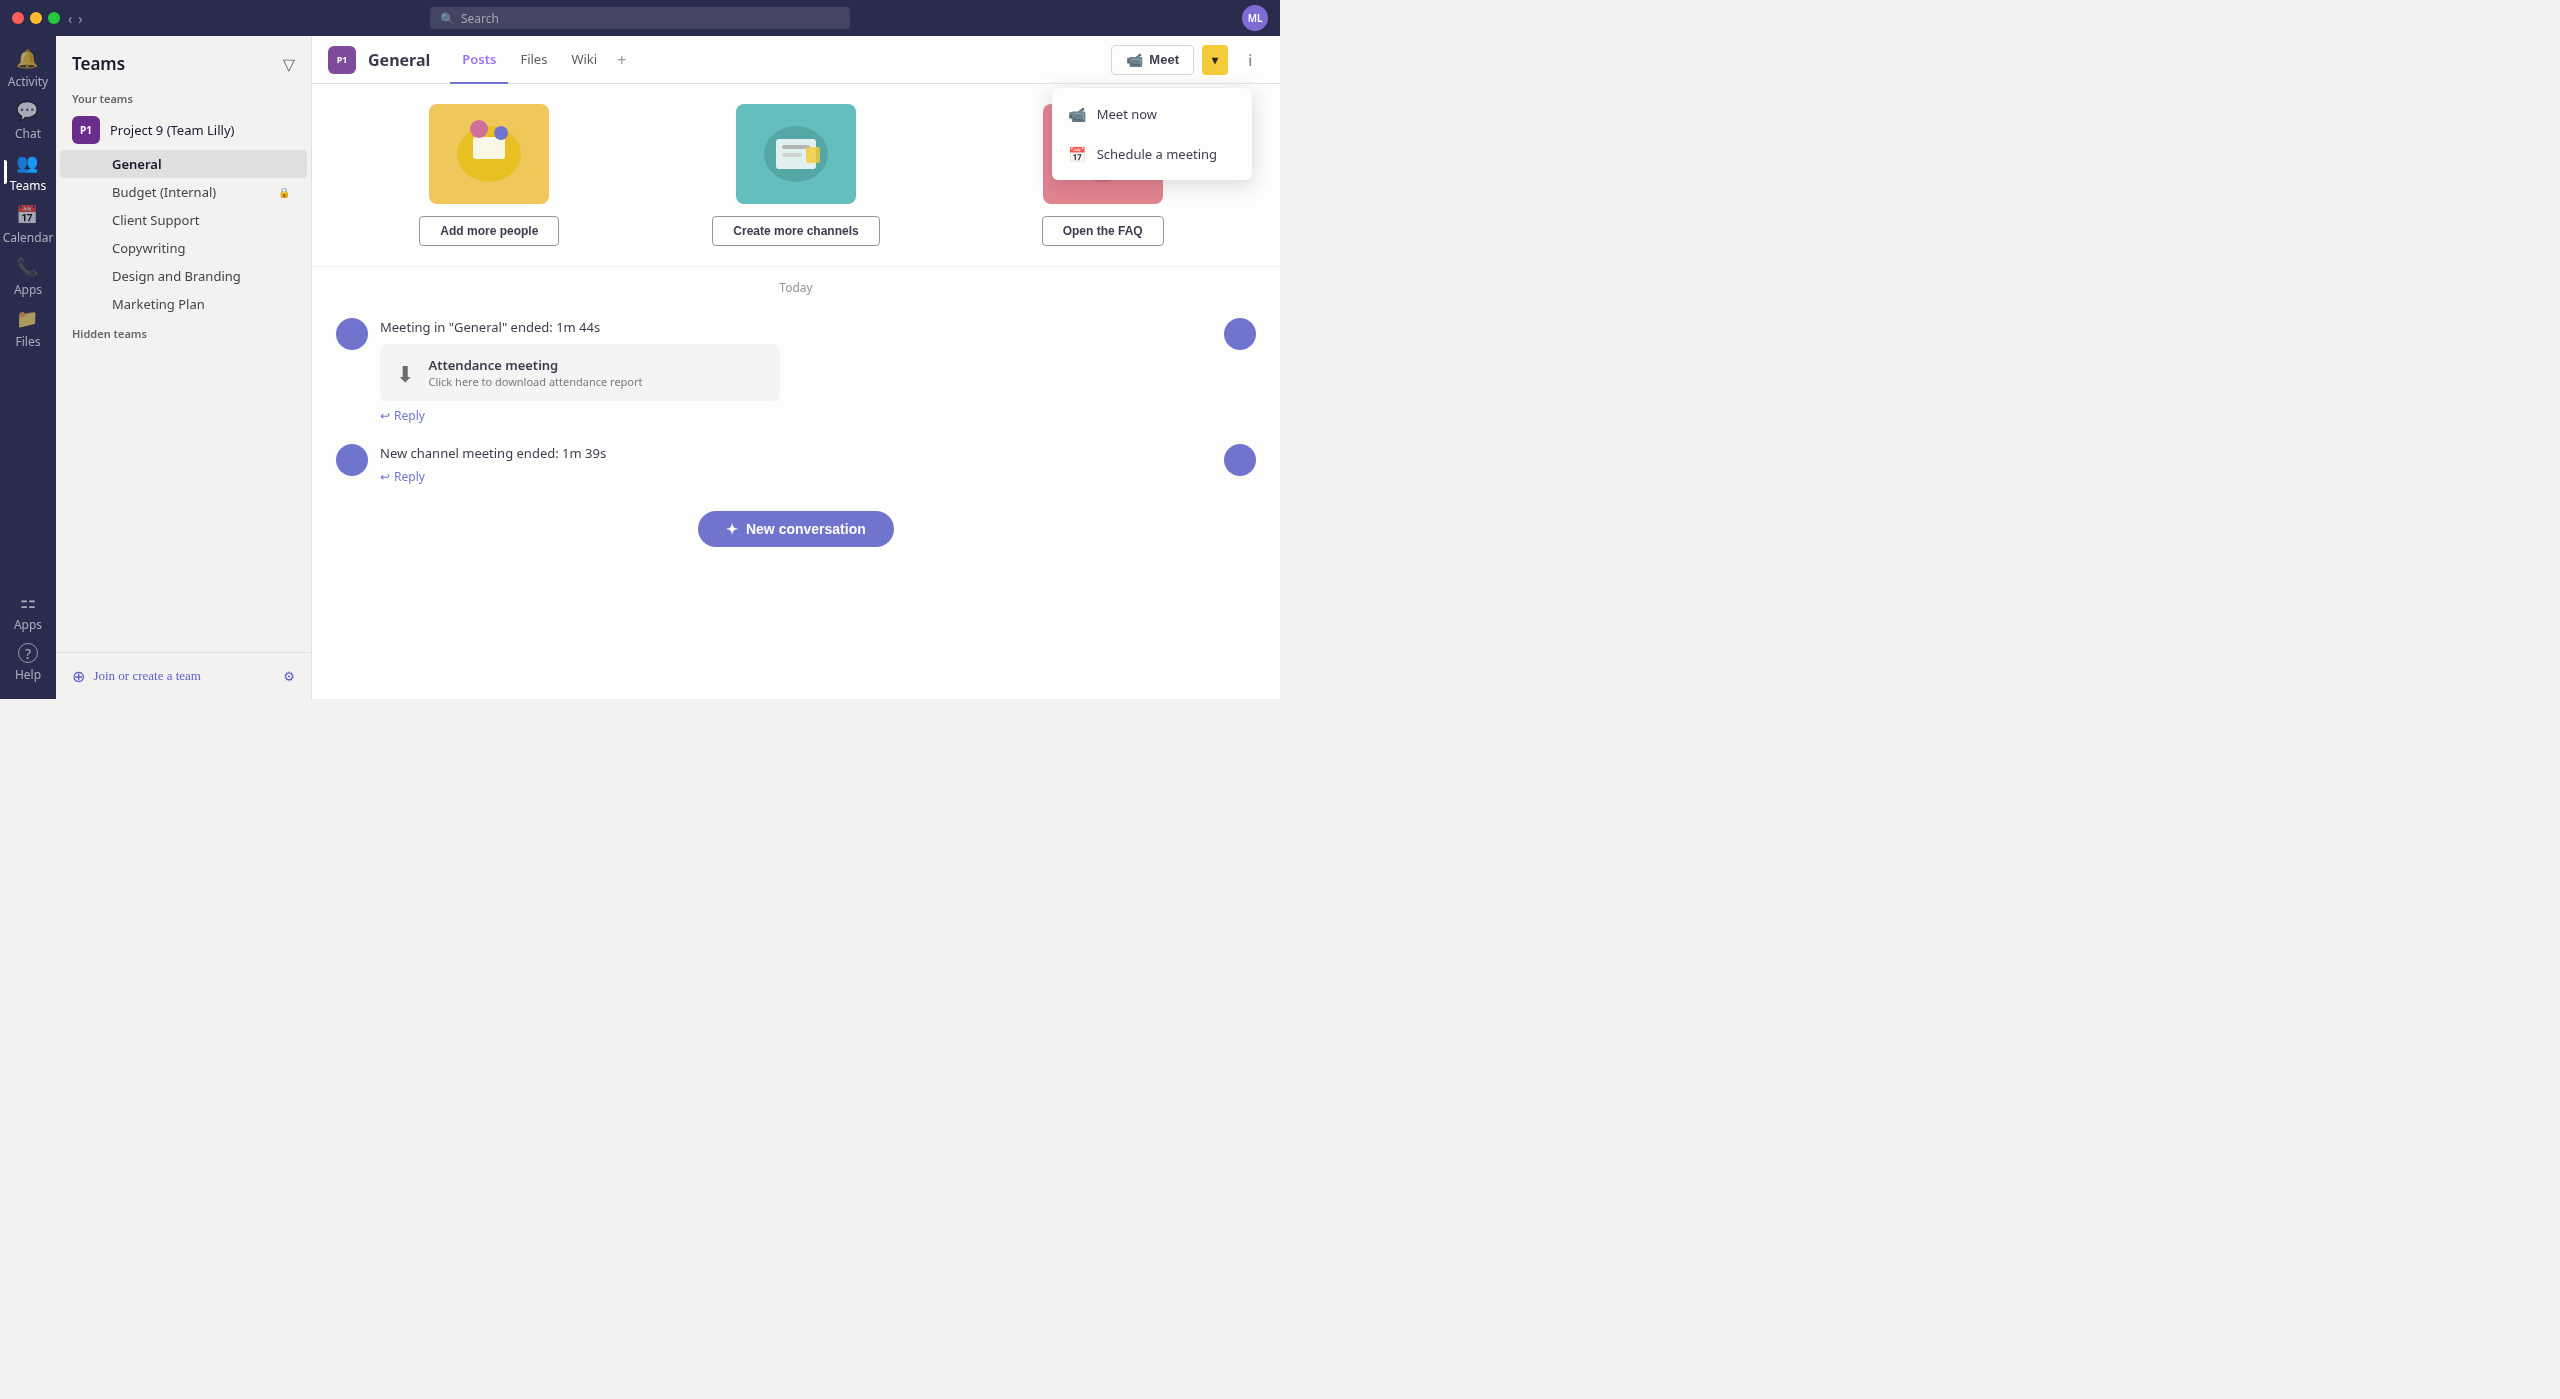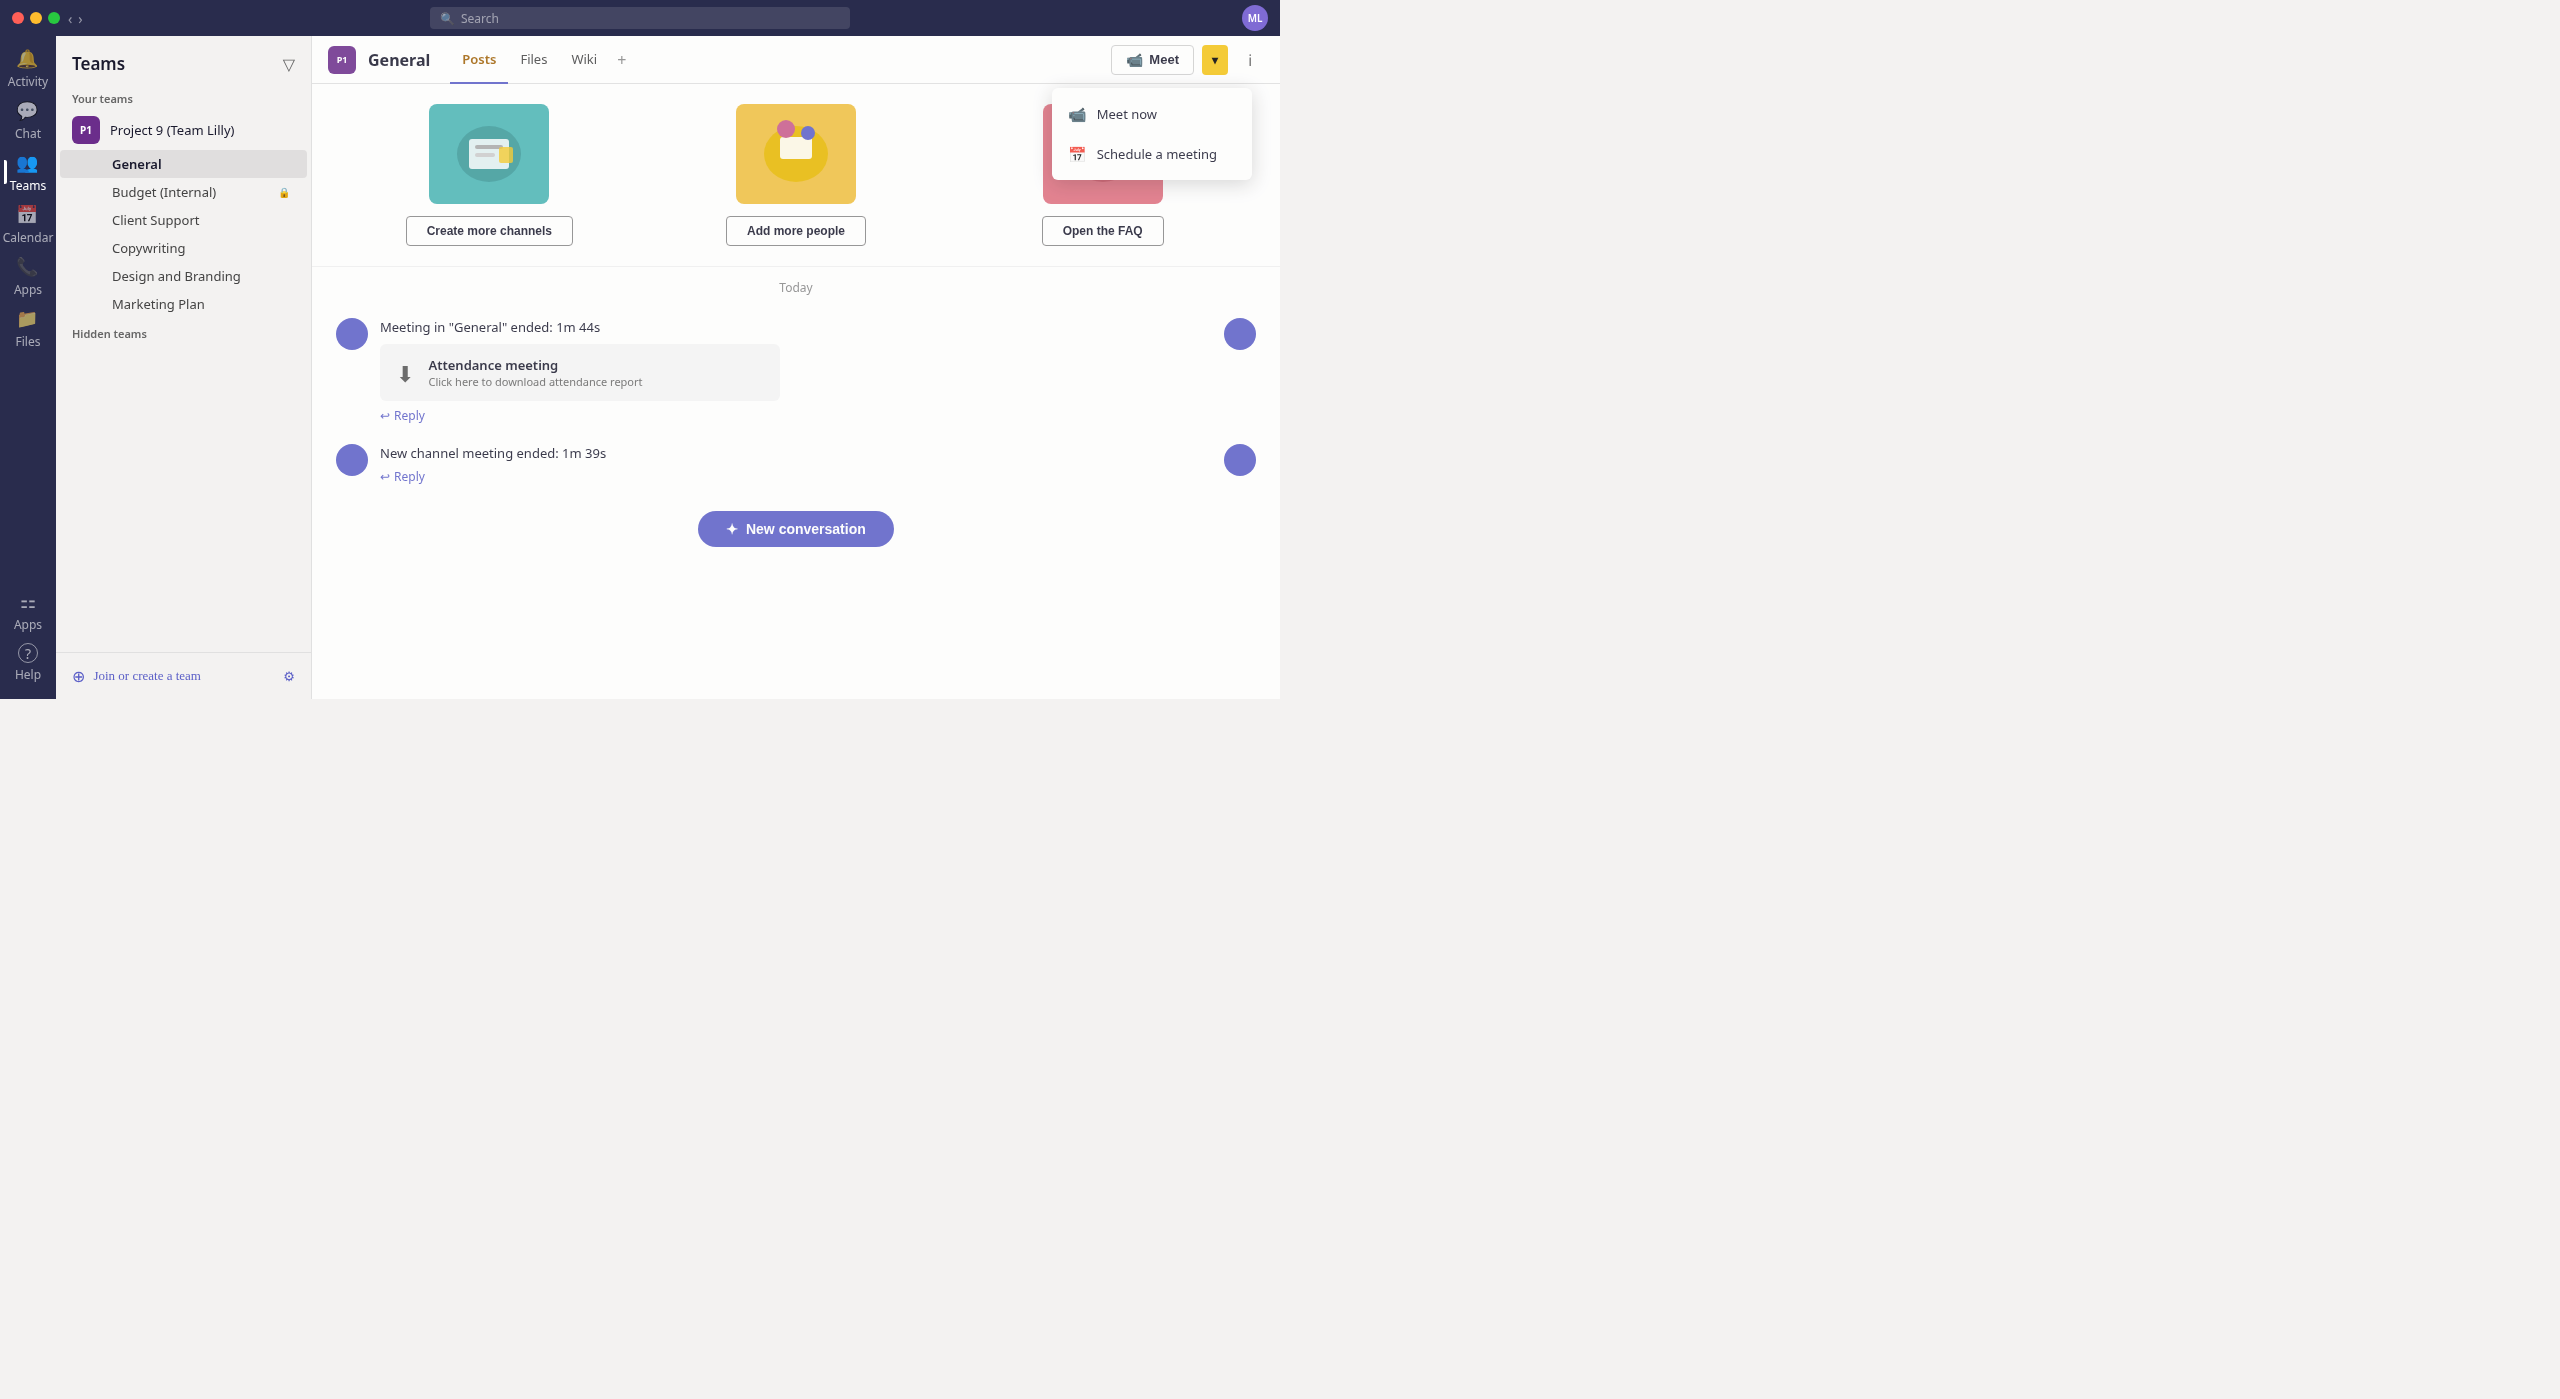--- a/index.html
+++ b/index.html
@@ -185,21 +185,21 @@
     .channel-name-header { font-size: 16px; font-weight: 700; color: #1a1a2e; }
     .channel-tabs { display: flex; gap: 0; margin-left: 8px; }
     .channel-tab {
       padding: 0 12px;
       height: 48px;
       display: flex; align-items: center;
       font-size: 13px; color: #444;
       cursor: pointer;
       border-bottom: 2px solid transparent;
     }
-    .channel-tab.active { border-bottom-color: #5b5fc7; color: #a16207; font-weight: 600; }
+    .channel-tab.active { border-bottom-color: #5b5fc7; color: #8b5cf6; font-weight: 600; }
     .channel-tab-add { color: #888; font-size: 16px; padding: 0 8px; display: flex; align-items: center; height: 48px; }
 
     .channel-header-right {
       margin-left: auto;
       display: flex; align-items: center; gap: 8px;
     }
     .meet-btn {
       display: flex; align-items: center; gap: 6px;
       padding: 6px 14px;
       border: 1.5px solid #d0d0d0;
@@ -480,41 +480,41 @@
           <span class="dropdown-icon">📅</span>
           <span>Schedule a meeting</span>
         </div>
       </div>
     </div>
 
     <div class="content-area">
 
       <div class="cards-row">
         <div class="card">
+          <div class="card-illustration" style="background:#f0c040;">
+            <svg width="80" height="70" viewBox="0 0 80 70">
+              <ellipse cx="40" cy="35" rx="32" ry="28" fill="#e8b800"></ellipse>
+              <rect x="24" y="18" width="32" height="22" rx="3" fill="#fff" opacity="0.9"></rect>
+              <circle cx="30" cy="10" r="9" fill="#c85a8a"></circle>
+              <circle cx="52" cy="14" r="7" fill="#5b5fc7"></circle>
+            </svg>
+          </div>
+          <button class="card-btn">Add more people</button>
+        </div>
+        <div class="card">
           <div class="card-illustration teal">
             <svg width="80" height="70" viewBox="0 0 80 70">
               <ellipse cx="40" cy="35" rx="32" ry="28" fill="#3a9a9a"></ellipse>
               <rect x="20" y="20" width="40" height="30" rx="3" fill="white" opacity="0.85"></rect>
               <rect x="26" y="26" width="28" height="4" rx="2" fill="#aaa"></rect>
               <rect x="26" y="34" width="20" height="4" rx="2" fill="#ccc"></rect>
               <rect x="50" y="28" width="14" height="16" rx="2" fill="#f5c518" opacity="0.8"></rect>
             </svg>
           </div>
           <button class="card-btn">Create more channels</button>
-        </div>
-        <div class="card">
-          <div class="card-illustration" style="background:#f0c040;">
-            <svg width="80" height="70" viewBox="0 0 80 70">
-              <ellipse cx="40" cy="35" rx="32" ry="28" fill="#e8b800"></ellipse>
-              <rect x="24" y="18" width="32" height="22" rx="3" fill="#fff" opacity="0.9"></rect>
-              <circle cx="30" cy="10" r="9" fill="#c85a8a"></circle>
-              <circle cx="52" cy="14" r="7" fill="#5b5fc7"></circle>
-            </svg>
-          </div>
-          <button class="card-btn">Add more people</button>
         </div>
         <div class="card">
           <div class="card-illustration pink">
             <svg width="80" height="70" viewBox="0 0 80 70">
               <ellipse cx="40" cy="35" rx="32" ry="28" fill="#cc5566"></ellipse>
               <circle cx="28" cy="25" r="12" fill="#222" opacity="0.7"></circle>
               <ellipse cx="28" cy="24" rx="8" ry="9" fill="#c8a090"></ellipse>
               <rect x="36" y="30" width="20" height="22" rx="4" fill="#f0f0e0" opacity="0.9"></rect>
             </svg>
           </div>

